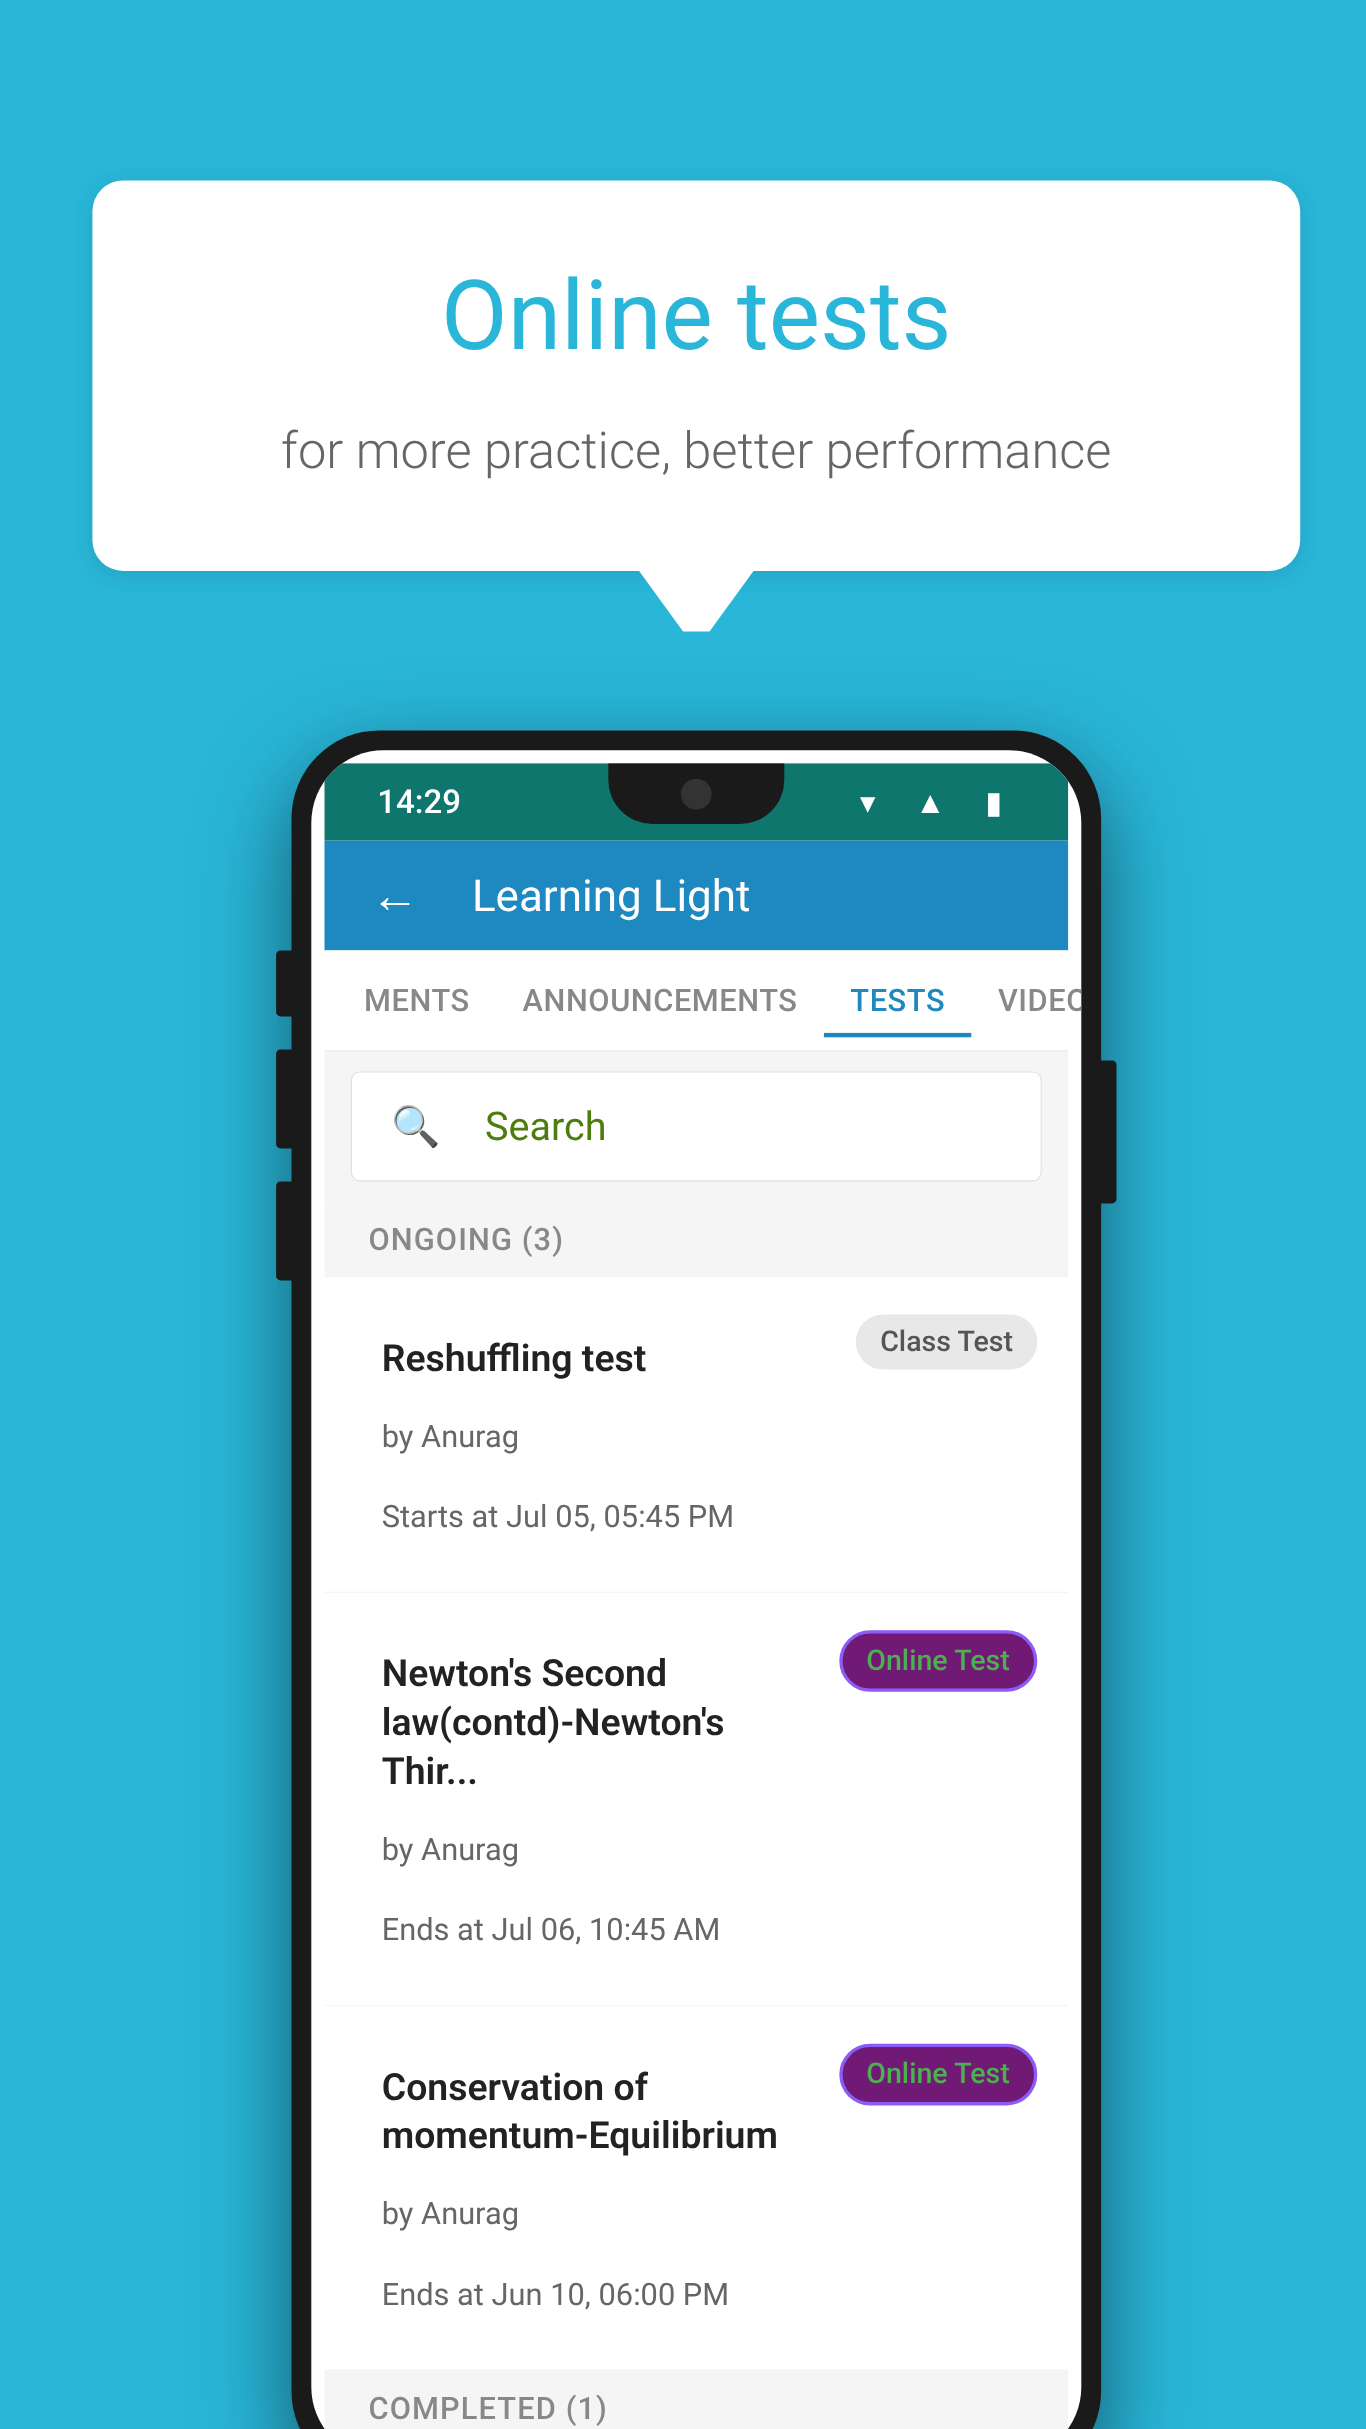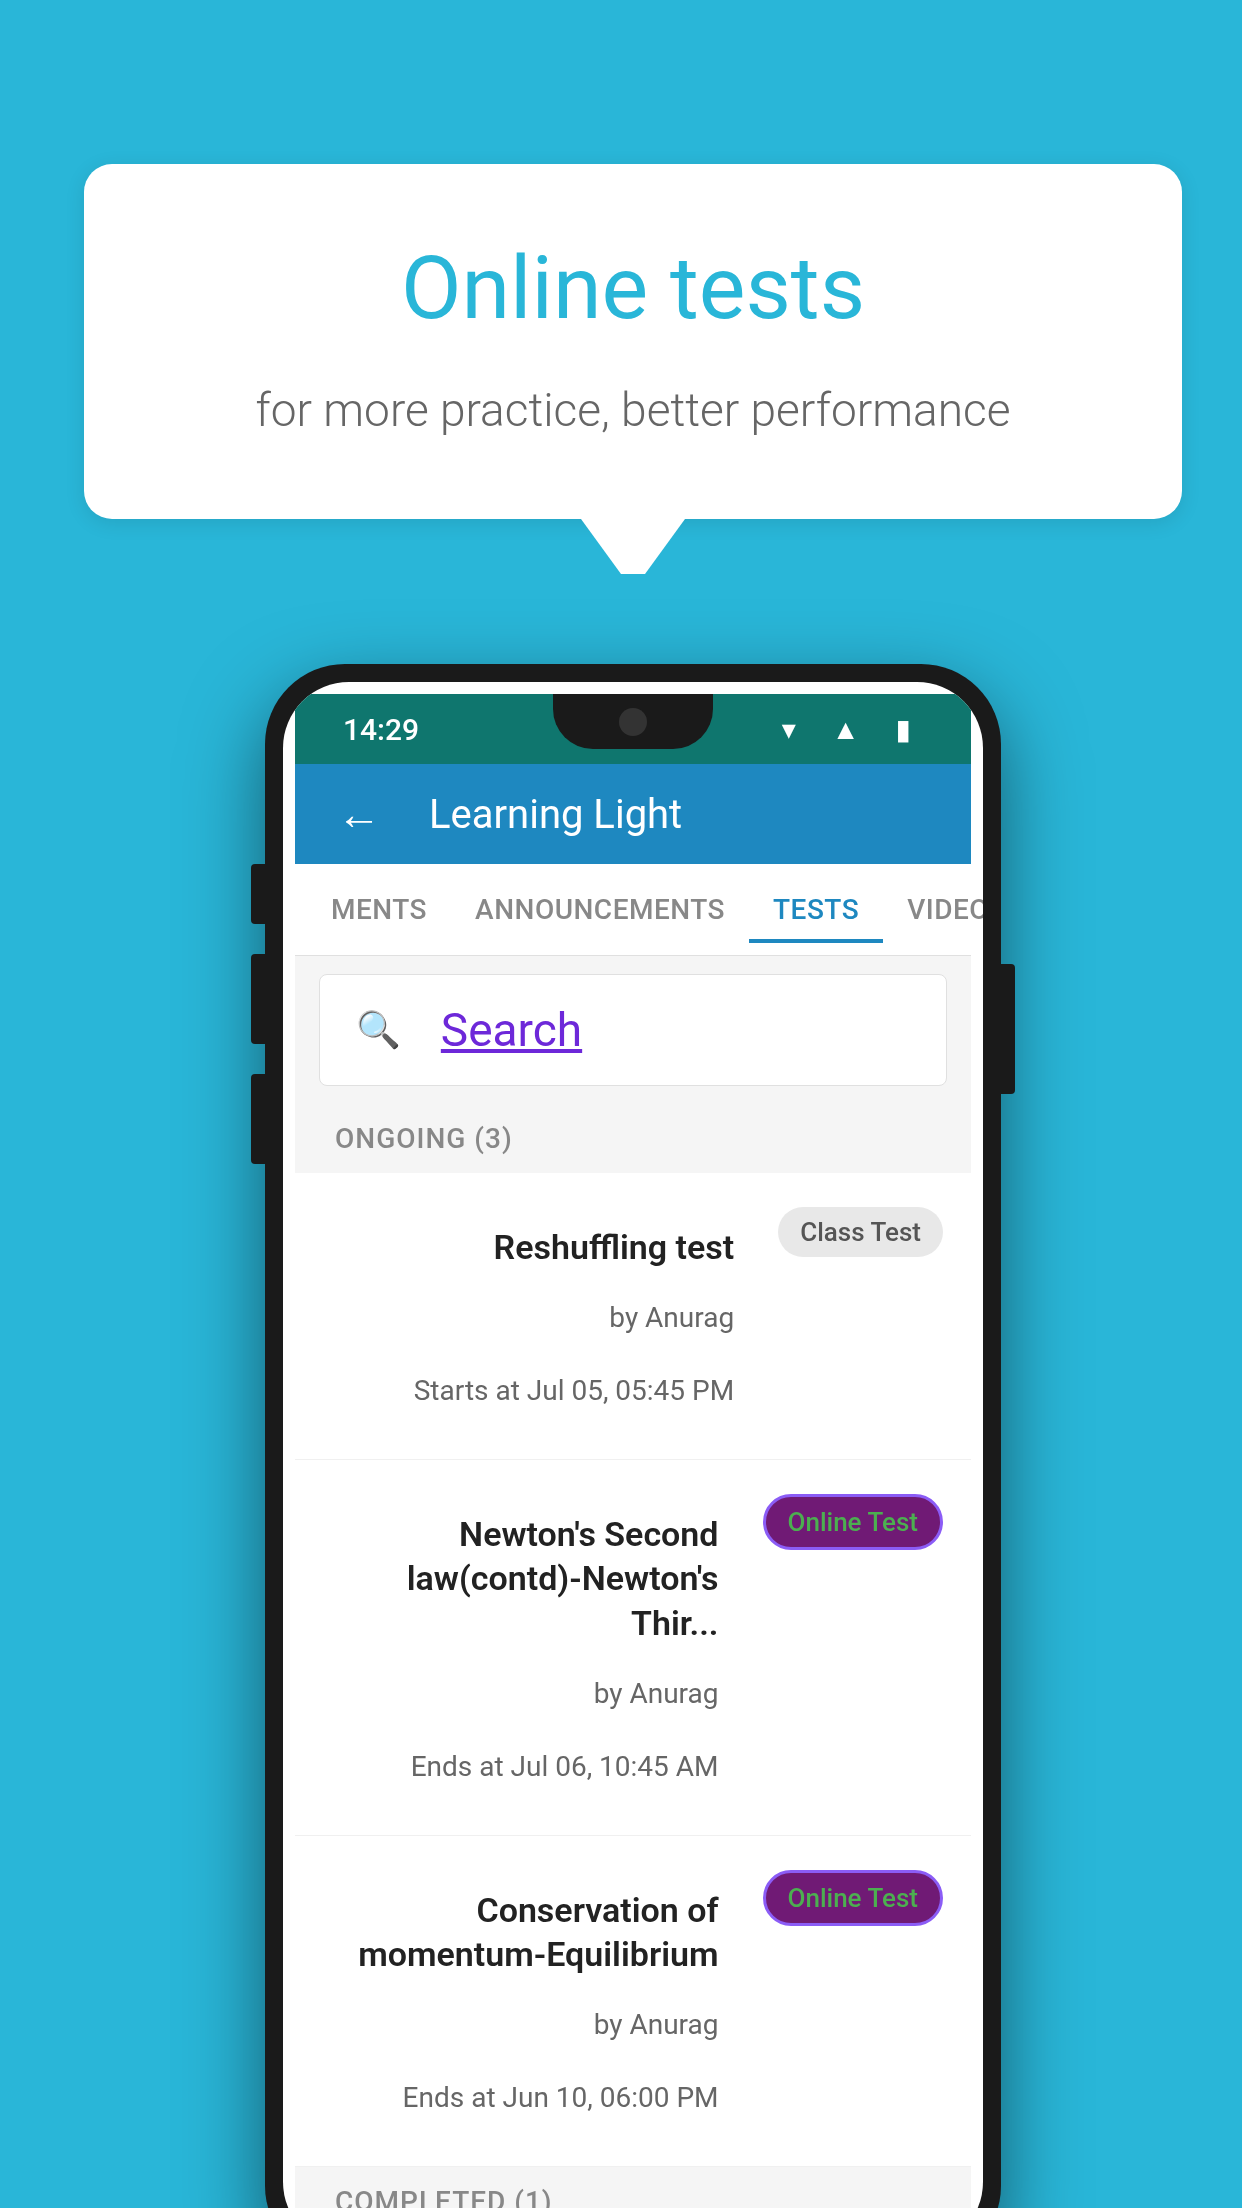--- a/index.html
+++ b/index.html
@@ -244,24 +244,23 @@
       gap: 16px;
       border: 1px solid #e0e0e0;
     }
 
     .search-icon {
       color: #aaa;
       font-size: 36px;
     }
 
     .search-input {
-      color: #6d28d9;
-      font-size: 46px;
+      color: #4d7c0f;
+      font-size: 36px;
       flex: 1;
-      text-decoration: underline;
     }
 
     
     .section-header {
       background: #f5f5f5;
       padding: 18px 28px;
     }
 
     .section-header-text {
       color: #888;
@@ -271,21 +270,20 @@
     }
 
     
     .test-item {
       background: white;
       padding: 28px 28px;
       border-bottom: 1px solid #f0f0f0;
       display: flex;
       justify-content: space-between;
       align-items: flex-start;
-      text-align: right;
     }
 
     .test-info {
       flex: 1;
       margin-right: 20px;
     }
 
     .test-name {
       font-size: 34px;
       font-weight: 600;

